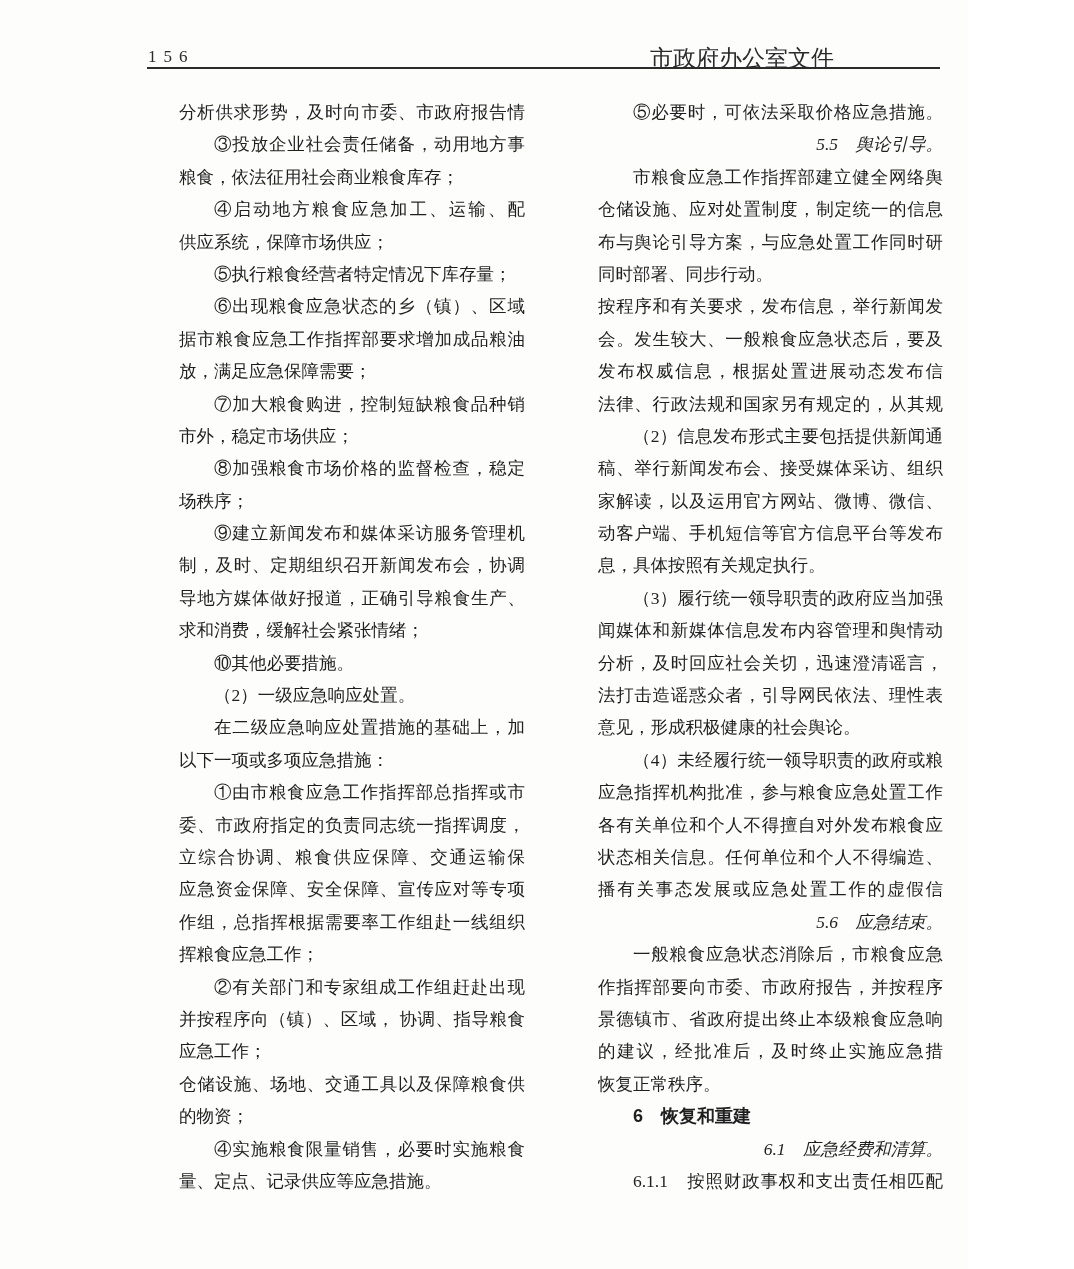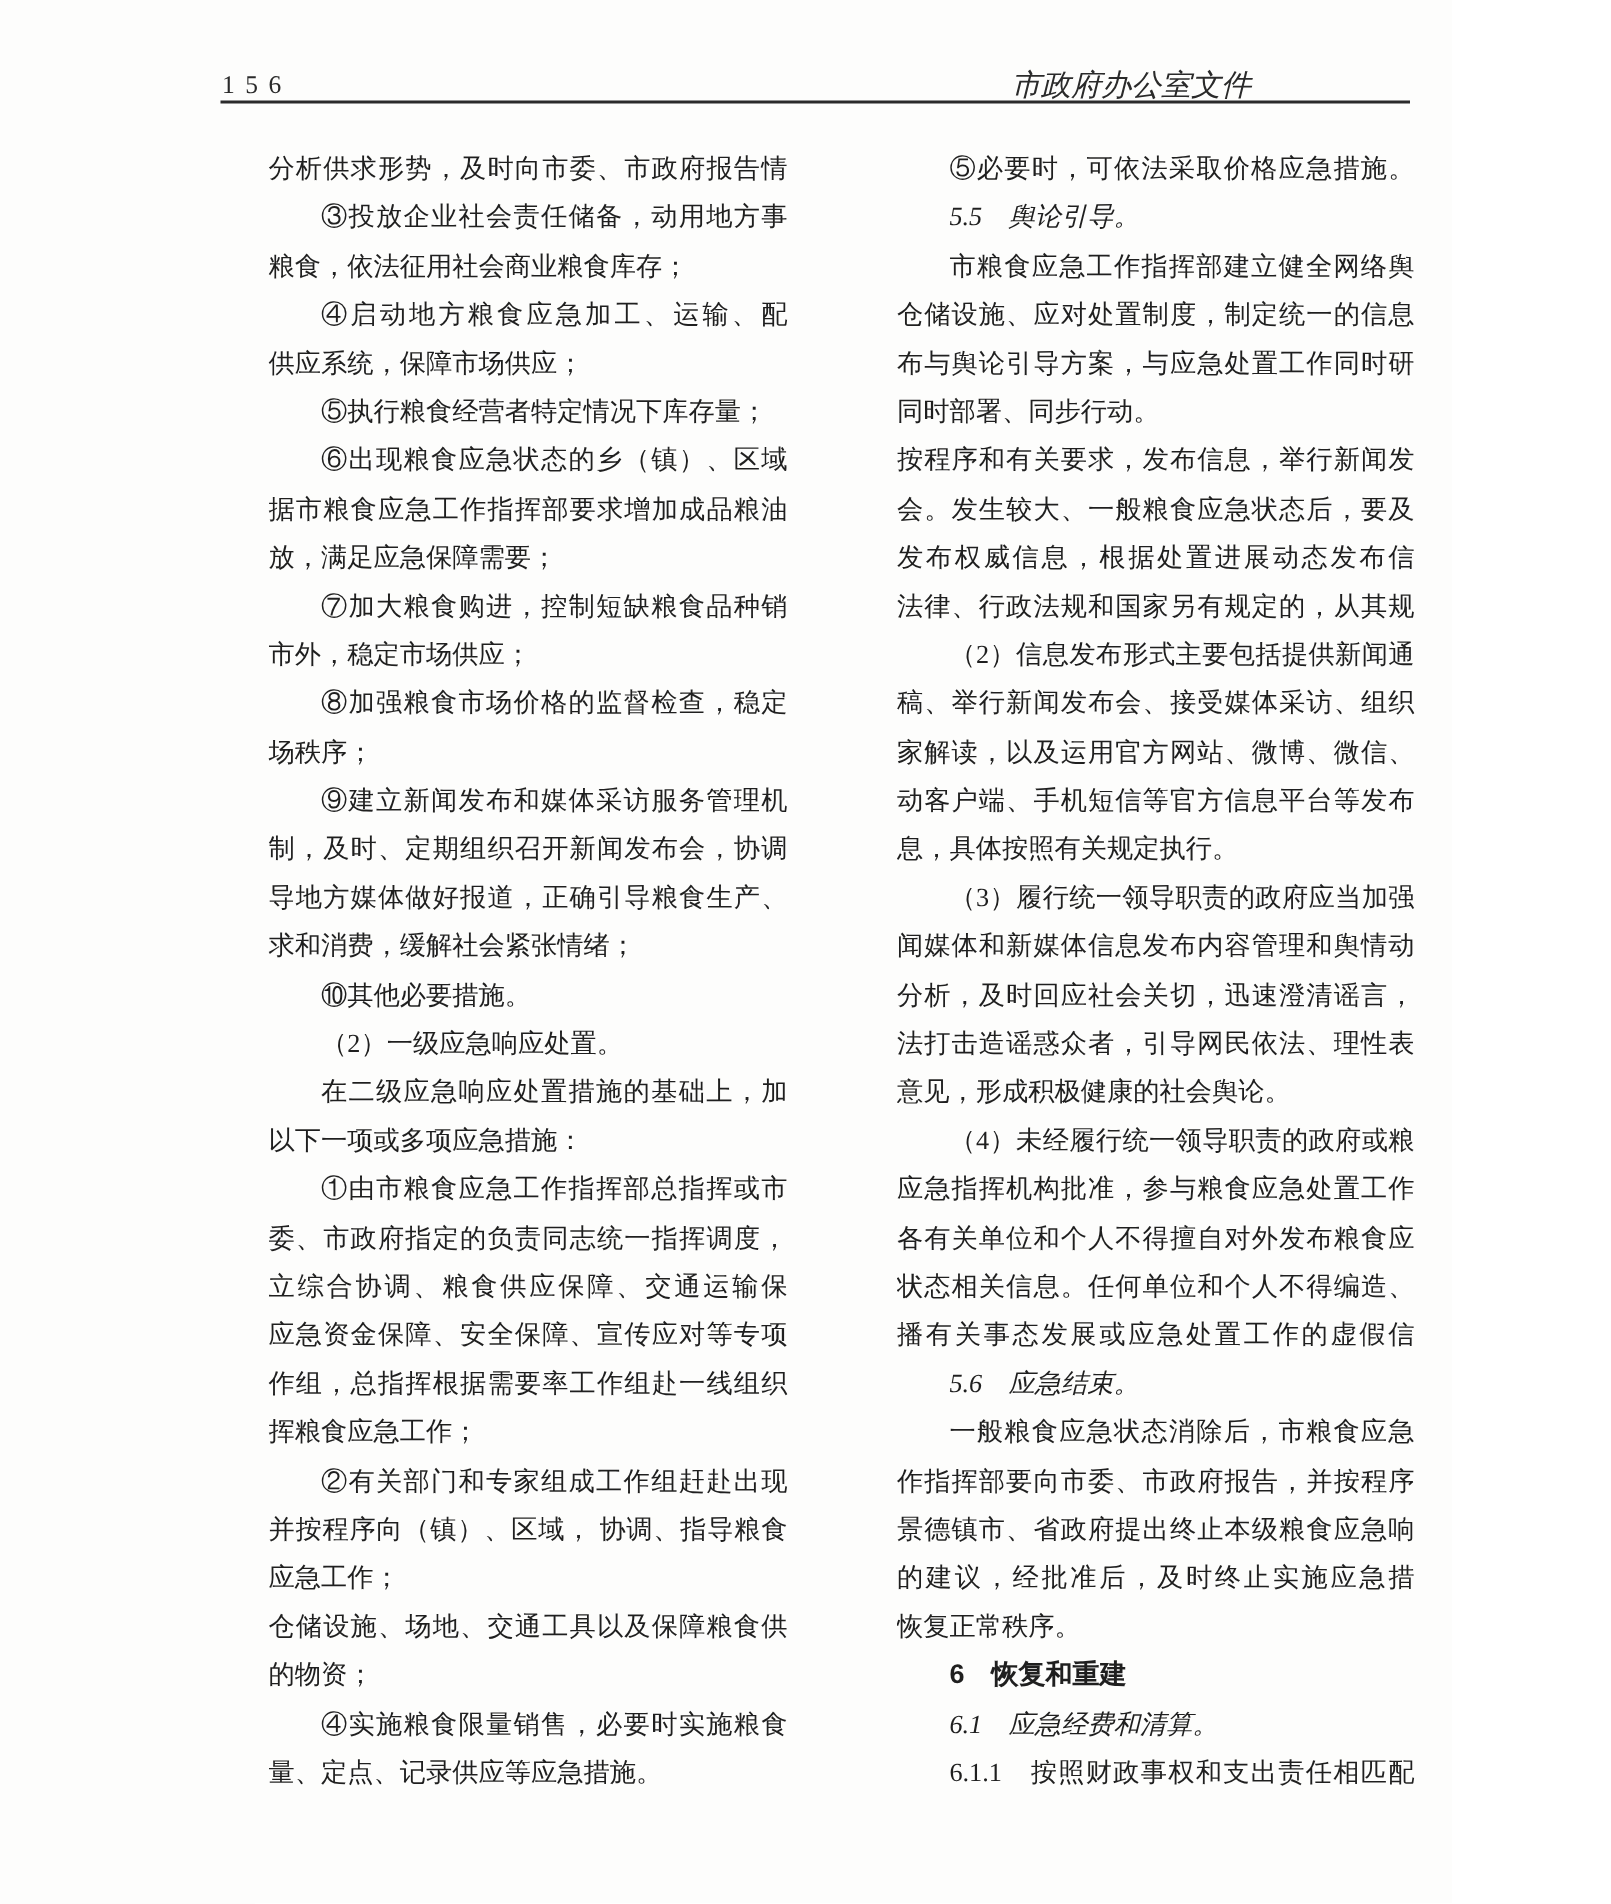--- a/index.html
+++ b/index.html
@@ -11,22 +11,21 @@
     font-family:"Liberation Serif","DejaVu Serif",serif;
     overflow:hidden;
   }
   .pagenum{
     position:absolute;left:148px;top:47px;
     font-size:17px;letter-spacing:7px;
     color:#2a2a2a;
   }
   .header-title{
     position:absolute;right:134px;top:43px;
-    font-size:20px;
-    font-style:italic;
+    font-size:23px;
     color:#2a2a2a;
   }
   .header-rule{
     position:absolute;left:147px;top:67px;
     width:793px;height:2px;background:#2b2b2b;
   }
   .columns{
     position:absolute;left:143px;top:96px;
     width:800px;
     display:flex;gap:37px;
@@ -34,21 +33,21 @@
   .col{width:382px;margin-left:36px;}
   .col.right{width:381px;}
   .line{
     height:32.4px;line-height:32.4px;
     font-size:17.5px;
     overflow:hidden;
     text-align:left;
   }
   .line.indent{padding-left:35px;}
   .line.just{text-align:justify;text-align-last:justify;}
-  .line.kaiti{font-style:italic;}
+  .line.kaiti{font-style:italic;text-align:right;}
   .line.bold{
     font-family:Liberation Sans, sans-serif;
     font-weight:700;font-size:18px;
   }
 </style>
 </head>
 <body>
 
 <div class="page">
   <span class="pagenum">156</span>

